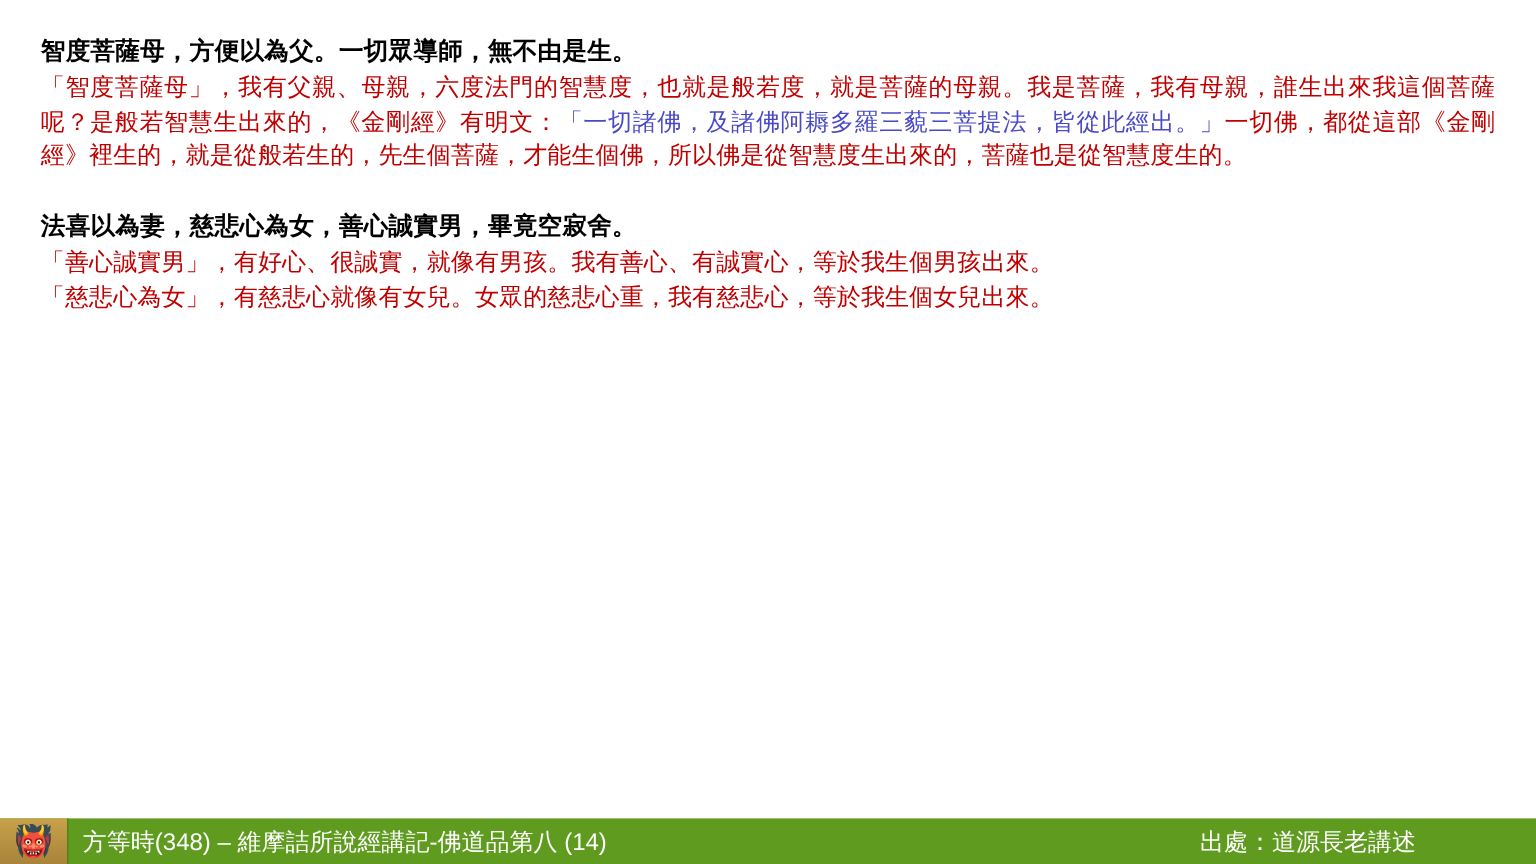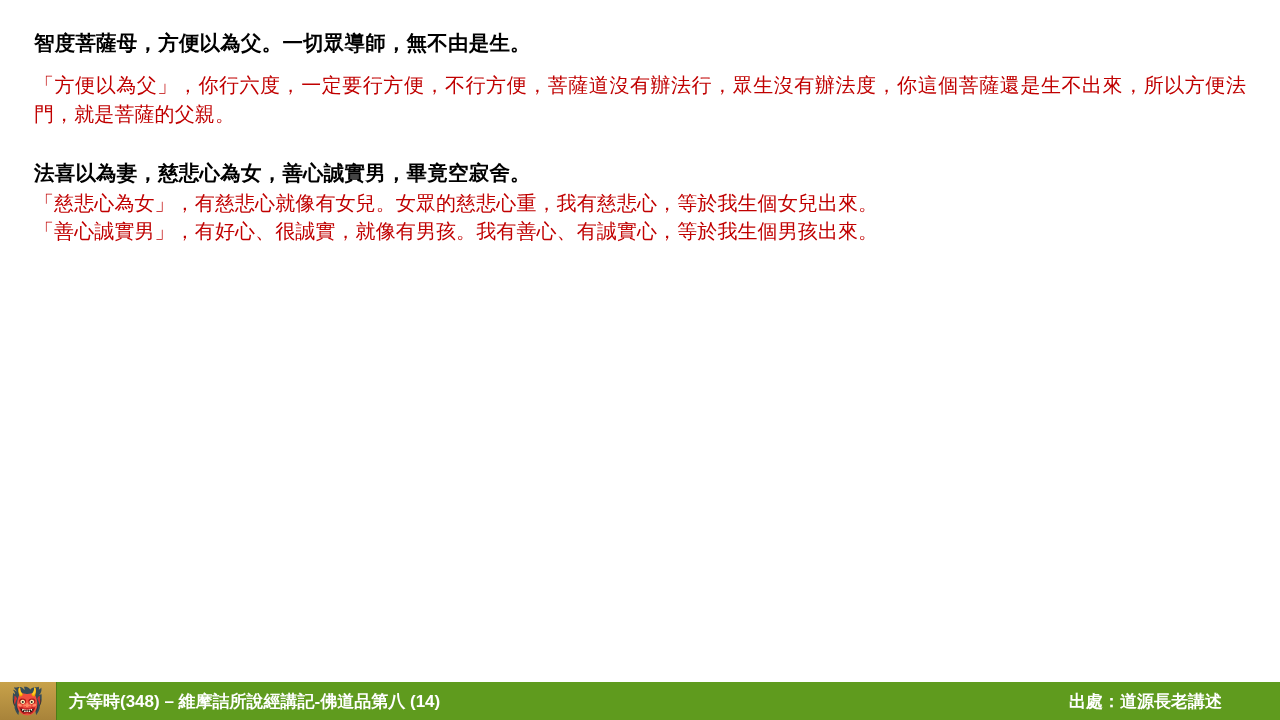--- a/index.html
+++ b/index.html
@@ -78,48 +78,48 @@
     position: absolute;
     left: 50%;
     top: 50%;
     transform: translate(-50%, -50%);
     font-size: 26px;
     line-height: 1;
     color: #5a3d10;
   }
   .footer-text {
     color: #ffffff;
-    font-size: 17px;
-    font-weight: bold;
+    font-size: 20px;
+    font-weight: normal;
     white-space: nowrap;
   }
   #footer-title {
     margin-left: 12px;
   }
   #footer-source {
     margin-left: auto;
-    margin-right: 58px;
+    margin-right: 100px;
   }
 </style>
 </head>
 <body>
 
 <div id="content">
 
   <div class="block">
     <p class="heading">智度菩薩母，方便以為父。一切眾導師，無不由是生。</p>
-    <p class="para gap">「方便以為父」，你行六度，一定要行方便，不行方便，菩薩道沒有辦法行，眾生沒有辦法度，你這個菩薩還是生不出來，所以方便法門，就是菩薩的父親。</p>
+    <p class="para"><span>「智度菩薩母」，我有父親、母親，六度法門的智慧度，也就是般若度，就是菩薩的母親。我是菩薩，我有母親，誰生出來我這個菩薩呢？是般若智慧生出來的，《金剛經》有明文：</span><span class="quote-blue">「一切諸佛，及諸佛阿耨多羅三藐三菩提法，皆從此經出。」</span><span>一切佛，都從這部《金剛經》裡生的，就是從般若生的，先生個菩薩，才能生個佛，所以佛是從智慧度生出來的，菩薩也是從智慧度生的。</span></p>
   </div>
 
   <div class="spacer-lg"></div>
 
   <div class="block">
     <p class="heading">法喜以為妻，慈悲心為女，善心誠實男，畢竟空寂舍。</p>
+    <p class="para">「善心誠實男」，有好心、很誠實，就像有男孩。我有善心、有誠實心，等於我生個男孩出來。</p>
     <p class="para">「慈悲心為女」，有慈悲心就像有女兒。女眾的慈悲心重，我有慈悲心，等於我生個女兒出來。</p>
-    <p class="para">「善心誠實男」，有好心、很誠實，就像有男孩。我有善心、有誠實心，等於我生個男孩出來。</p>
   </div>
 
   <div class="spacer-md"></div>
 
 
 </div>
 
 <div id="footer">
   <div id="footer-logo">
     <span class="buddha">👹</span>

